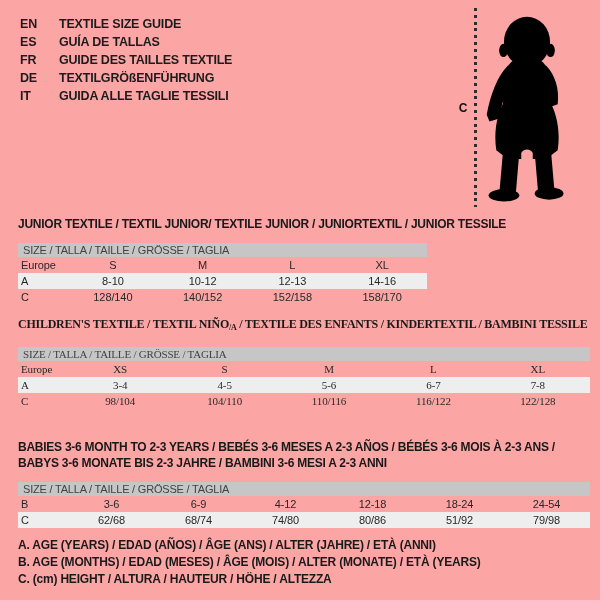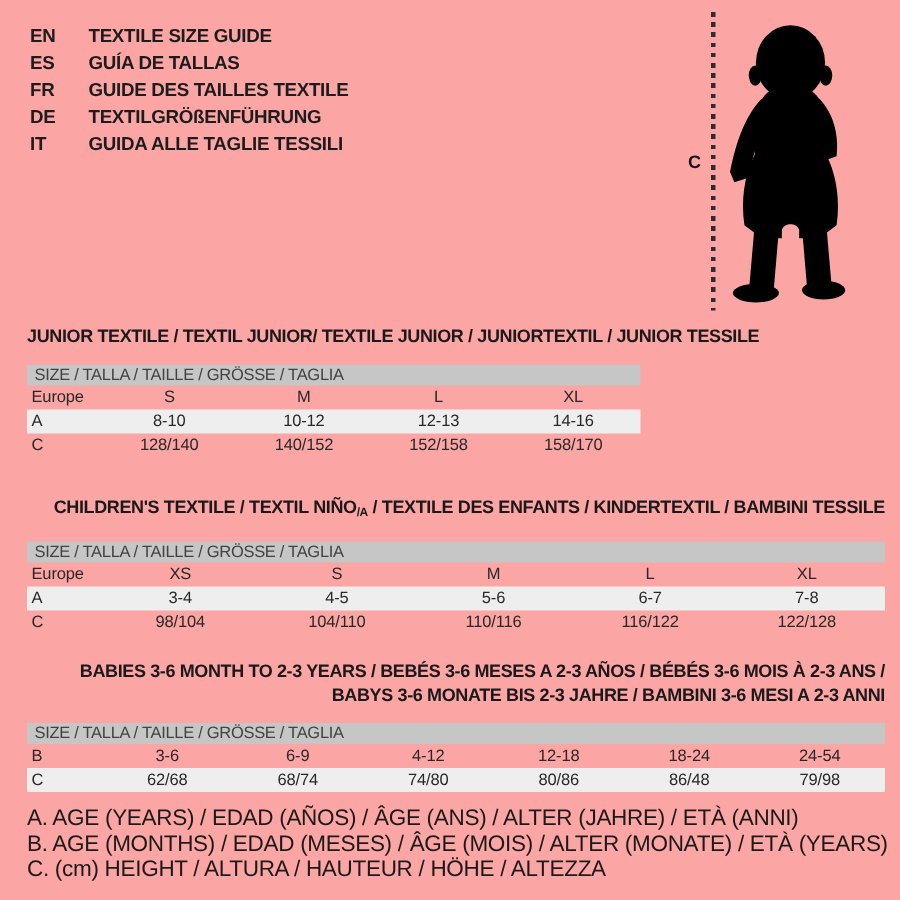--- a/index.html
+++ b/index.html
@@ -14,33 +14,33 @@
   
   #figure{position:absolute;left:450px;top:0;width:150px;height:215px;}
   #dash{position:absolute;left:24px;top:8px;width:2.5px;height:199px;
         background:repeating-linear-gradient(to bottom,#2d2d2d 0 3px,transparent 3px 6.8px);}
   #height-c{position:absolute;left:6px;top:101px;width:14px;text-align:center;
             font-size:12px;font-weight:bold;color:#111;}
   #toddler{position:absolute;left:29px;top:9px;}
   
   .section{position:absolute;left:18px;}
   #sec-junior{top:216px;width:409px;}
-  #sec-children{top:330px;width:572px;}
+  #sec-children{top:316px;width:572px;font-family:Liberation Serif, serif;}
   #sec-babies{top:416px;width:572px;margin-top:23px;}
-  .sec-heading{font-size:12px;font-weight:bold;line-height:16px;letter-spacing:-0.25px;color:#191919;white-space:nowrap;text-align:right;}
+  .sec-heading{font-size:12px;font-weight:bold;line-height:16px;letter-spacing:-0.25px;color:#191919;white-space:nowrap;}
   .sec-heading sub{font-size:8px;vertical-align:-2px;}
   .bar{margin-top:11px;height:14px;line-height:14px;background:#c6c6c6;color:#424242;
        font-size:11px;padding-left:5px;letter-spacing:-0.2px;}
   .trow{display:flex;height:16px;line-height:16px;font-size:11px;color:#282828;letter-spacing:-0.1px;}
   .trow.shaded{background:#eeeeee;}
   .tlabel{width:50px;padding-left:3px;box-sizing:border-box;}
   .tcell{flex:1;text-align:center;}
   
   #footnotes{position:absolute;left:18px;top:537px;}
-  .footnote{height:17px;line-height:17px;font-size:15px;font-weight:normal;letter-spacing:-0.2px;color:#1a1a1a;}
+  .footnote{height:17px;line-height:17px;font-size:12px;font-weight:bold;letter-spacing:-0.2px;color:#1a1a1a;}
 </style>
 </head>
 <body>
 
 <div id="stage">
 
   <div id="langs">
       <div class="lang-row">
         <span class="lang-code">EN</span>
         <span class="lang-title">TEXTILE SIZE GUIDE</span>
@@ -148,21 +148,21 @@
         <span class="tcell">12-18</span>
         <span class="tcell">18-24</span>
         <span class="tcell">24-54</span>
       </div>
       <div class="trow shaded">
         <span class="tlabel">C</span>
         <span class="tcell">62/68</span>
         <span class="tcell">68/74</span>
         <span class="tcell">74/80</span>
         <span class="tcell">80/86</span>
-        <span class="tcell">86/48</span>
+        <span class="tcell">51/92</span>
         <span class="tcell">79/98</span>
       </div>
     </div>
 
   <div id="footnotes">
       <div class="footnote">A. AGE (YEARS) / EDAD (AÑOS) / ÂGE (ANS) / ALTER (JAHRE) / ETÀ (ANNI)</div>
       <div class="footnote">B. AGE (MONTHS) / EDAD (MESES) / ÂGE (MOIS) / ALTER (MONATE) / ETÀ (YEARS)</div>
       <div class="footnote">C. (cm) HEIGHT / ALTURA / HAUTEUR / HÖHE / ALTEZZA</div>
     </div>
 

